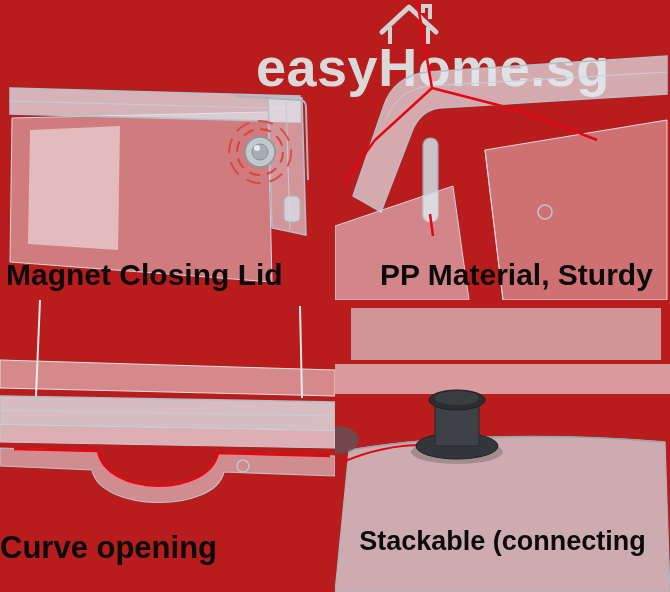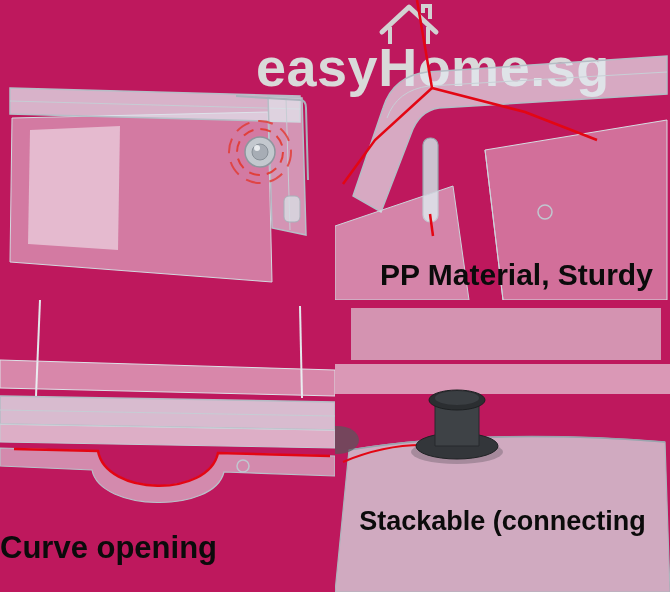--- a/index.html
+++ b/index.html
@@ -1,19 +1,19 @@
 <!DOCTYPE html>
 <html><head>
 <meta charset="utf-8">
 <style>
   * { margin:0; padding:0; box-sizing:border-box; }
   html,body { background:#ffffff; font-family:"Liberation Sans", sans-serif; }
   .canvas {
     position:relative; width:670px; height:592px;
-    background:#be185d; overflow:hidden;
+    background:#b91c1c; overflow:hidden;
   }
   .watermark {
     position:absolute; left:256px; top:36px; z-index:1;
     font-size:54px; font-weight:700; letter-spacing:0.5px;
     color:#d9d9d9; white-space:nowrap; user-select:none;
   }
   .house-icon { position:absolute; left:378px; top:0; z-index:1; }
   .quad { position:absolute; z-index:2; }
   .quad svg { display:block; }
   #q1 { left:0;   top:0;   width:335px; height:300px; }
@@ -22,21 +22,21 @@
   #q4 { left:335px; top:300px; width:335px; height:292px; }
   .caption {
     position:absolute; z-index:3; font-weight:700; color:#0b0b0b;
     white-space:nowrap;
   }
   #cap-magnet   { left:6px;   top:258px; font-size:30px; }
   #cap-pp       { left:368px; top:258px; font-size:30px;margin-left:12px; }
   #cap-curve    { left:0;     top:530px; width:335px; text-align:left; font-size:31px; }
   #cap-stack    { left:335px; top:505px; width:335px; text-align:center; font-size:27px;
                   line-height:1.2; white-space:normal; }
-  #cap-stack span { display:block; }
+  #cap-stack span { display:block;margin-top:20px; }
 </style>
 </head>
 <body>
 
 <div class="canvas">
 
   <div class="watermark">easyHome.sg</div>
   <svg class="house-icon" width="62" height="52" viewBox="0 0 62 52">
     <path d="M4,32 L31,7 L58,32" fill="none" stroke="#d2d2d2" stroke-width="5" stroke-linecap="round" stroke-linejoin="round"></path>
     <path d="M45,13 V6 H52 V19" fill="none" stroke="#d2d2d2" stroke-width="4"></path>
@@ -116,19 +116,20 @@
         <ellipse cx="122" cy="152" rx="46" ry="12" fill="rgba(40,43,46,0.25)"></ellipse>
         <ellipse cx="122" cy="146" rx="41" ry="13" fill="#33363a" stroke="#1f2224" stroke-width="1"></ellipse>
         <rect x="100" y="100" width="44" height="46" fill="#3e4246"></rect>
         <path d="M100,100 h44 v46 h-44 z" fill="none" stroke="#26292c" stroke-width="1"></path>
         <ellipse cx="122" cy="100" rx="28" ry="10" fill="#2b2e31" stroke="#1d2022" stroke-width="1"></ellipse>
         <ellipse cx="122" cy="98" rx="22" ry="7" fill="#3a3e42"></ellipse>
       </g>
     </svg>
   </div>
 
+  <div class="caption" id="cap-magnet">Magnet Closing Lid</div>
   <div class="caption" id="cap-pp">PP Material, Sturdy</div>
   <div class="caption" id="cap-curve">Curve opening</div>
   <div class="caption" id="cap-stack">
     <span>Stackable (connecting</span>
   </div>
 
 </div>
 
 </body></html>

